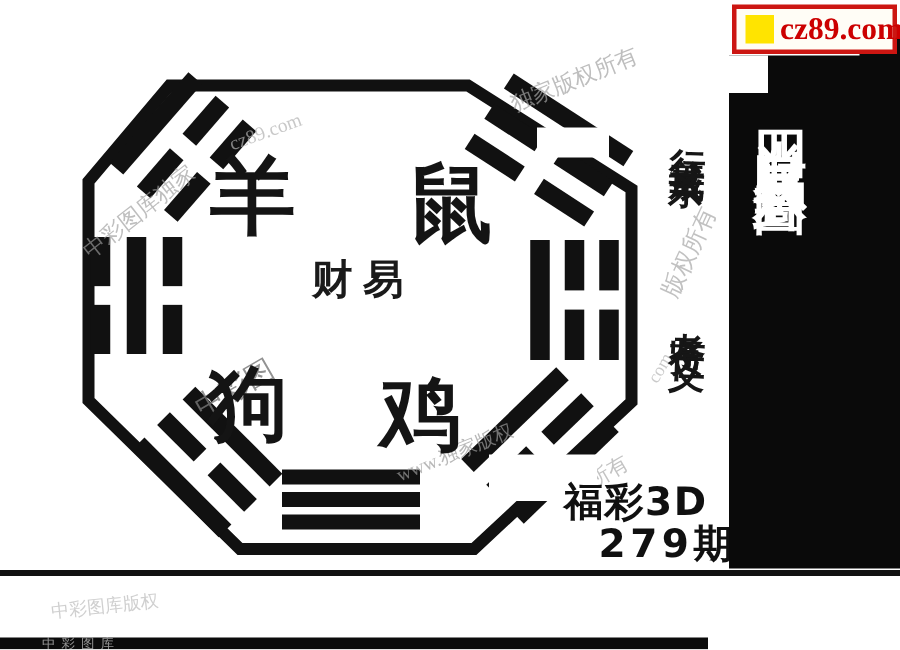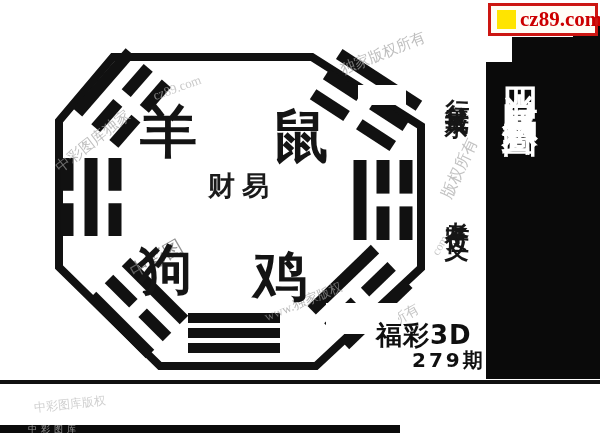--- a/index.html
+++ b/index.html
@@ -26,21 +26,21 @@
   .motto{position:absolute;z-index:4;left:440px;width:34px;
          writing-mode:vertical-rl;text-orientation:upright;
          font-size:24px;font-weight:bold;color:#161616;
          letter-spacing:5px;transform:rotate(2deg);}
   #motto-1{top:80px;}
   #motto-2{top:202px;}
   
   .issue{position:absolute;z-index:4;color:#101010;font-weight:bold;
          font-family:"DejaVu Sans",sans-serif;line-height:1;}
   #issue-game{left:376px;top:322px;font-size:26px;letter-spacing:1px;}
-  #issue-period{left:412px;top:350px;font-size:20px;letter-spacing:3px;}
+  #issue-period{left:399px;top:350px;font-size:26px;letter-spacing:3px;}
   
   #sidebar{position:absolute;left:486px;top:37px;width:114px;height:342px;
            background:#0a0a0a;z-index:5;}
   #sidebar-ext{position:absolute;left:573px;top:23px;width:27px;height:16px;
            background:#0a0a0a;z-index:5;}
   #sidebar-notch{position:absolute;left:486px;top:37px;width:26px;height:25px;
            background:#ffffff;z-index:6;}
   #sidebar-title{position:absolute;left:14px;top:22px;height:310px;
            writing-mode:vertical-rl;text-orientation:upright;
            font-size:36px;letter-spacing:6px;line-height:1.05;
@@ -48,21 +48,21 @@
   
   #site-badge{position:absolute;left:488px;top:3px;width:104px;height:27px;
            background:#fffdf6;border:3px solid #cc1612;z-index:7;
            display:flex;align-items:center;}
   #badge-icon{width:19px;height:19px;background:#ffe400;margin-left:6px;flex:none;}
   #badge-text{color:#cc0000;font-size:21px;font-weight:bold;margin-left:4px;
            font-family:"Liberation Serif",serif;line-height:1;}
   
   #bottom-line{position:absolute;left:0;top:380px;width:600px;height:4px;
            background:#111;z-index:6;}
-  #bottom-strip{position:absolute;left:0;top:425px;width:400px;height:8px;
+  #bottom-strip{position:absolute;left:0;top:425px;width:472px;height:8px;
            background:#0b0b0b;z-index:6;overflow:hidden;}
   #strip-text{color:#ffffff;opacity:.55;font-size:9px;line-height:8px;
            margin-left:28px;letter-spacing:4px;font-family:"Liberation Serif",serif;}
 </style>
 </head>
 <body>
 
 <div id="stage">
 
   <svg id="bagua-svg" width="600" height="433" viewBox="0 0 600 433">

